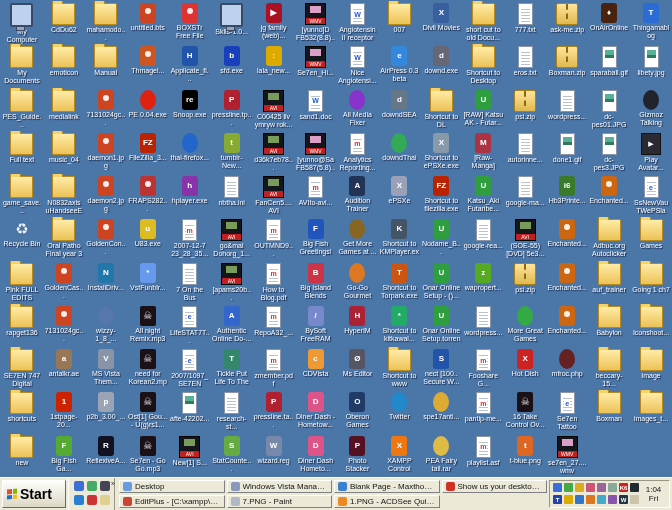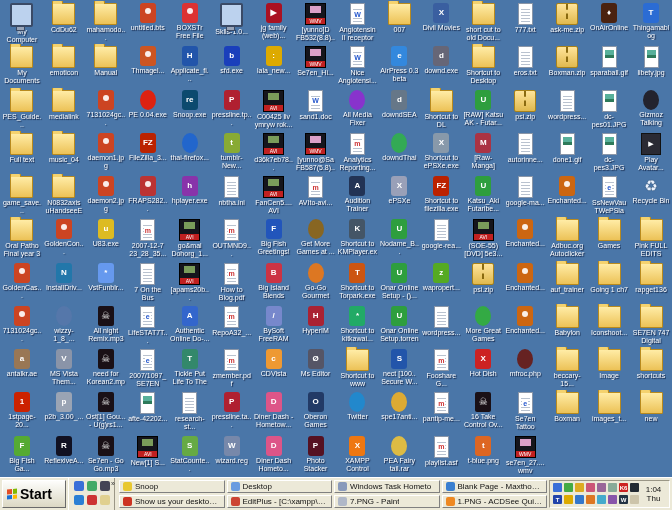--- a/index.html
+++ b/index.html
@@ -221,21 +221,21 @@
     </div>
     <div class="dicon">
       <span class="ic ic-cam" style="background: rgb(204, 68, 34);"></span>
       <span class="lbl">7131024gc...</span>
     </div>
     <div class="dicon">
       <span class="ic ic-ball" style="background: rgb(221, 34, 17);"></span>
       <span class="lbl">PE 0.04.exe</span>
     </div>
     <div class="dicon">
-      <span class="ic ic-sq" style="background: #0c4a6e;">
+      <span class="ic ic-sq" style="background: #000000;">
         <span class="g">re</span>
       </span>
       <span class="lbl">Snoop.exe</span>
     </div>
     <div class="dicon">
       <span class="ic ic-sq" style="background: rgb(176, 32, 48);">
         <span class="g">P</span>
       </span>
       <span class="lbl">pressline.tp...</span>
     </div>
@@ -423,20 +423,26 @@
     </div>
     <div class="dicon">
       <span class="ic ic-sq" style="background: rgb(46, 158, 62);">
         <span class="g">U</span>
       </span>
       <span class="lbl">Katsu_Aki Futaribe...</span>
     </div>
     <div class="dicon">
       <span class="ic ic-page"></span>
       <span class="lbl">google-ma...</span>
+    </div>
+    <div class="dicon">
+      <span class="ic ic-sq" style="background: rgb(58, 122, 42);">
+        <span class="g">i6</span>
+      </span>
+      <span class="lbl">Hb3Printe...</span>
     </div>
     <div class="dicon">
       <span class="ic ic-cam" style="background: rgb(204, 102, 17);"></span>
       <span class="lbl">Enchanted...</span>
     </div>
     <div class="dicon">
       <span class="ic ic-page">
         <span class="g" style="color: rgb(34, 85, 204);">e</span>
       </span>
       <span class="lbl">SsNewVau TWePSla</span>
@@ -935,30 +941,26 @@
     <span class="qic" style="background: rgb(58, 111, 216);"></span>
       <span class="qic" style="background: rgb(68, 170, 102);"></span>
       <span class="qic" style="background: rgb(68, 68, 85);"></span>
       <span class="qic" style="background: rgb(42, 127, 212);"></span>
       <span class="qic" style="background: rgb(204, 51, 51);"></span>
       <span class="qic" style="background: rgb(224, 208, 144);"></span>
       <span class="chev">»</span>
   </div>
   <div class="tasks" id="tasks">
       <div class="tbtn">
-        <span class="bic" style="background: rgb(232, 200, 48);"></span>
-        <span>Snoop</span>
-      </div>
-      <div class="tbtn">
         <span class="bic" style="background: rgb(106, 155, 224);"></span>
         <span>Desktop</span>
       </div>
       <div class="tbtn">
         <span class="bic" style="background: rgb(136, 153, 187);"></span>
-        <span>Windows Task Hometo</span>
+        <span>Windows Vista Manager</span>
       </div>
       <div class="tbtn">
         <span class="bic" style="background: rgb(58, 127, 208);"></span>
         <span>Blank Page - Maxthon 2 ...</span>
       </div>
       <div class="tbtn">
         <span class="bic" style="background: rgb(204, 51, 34);"></span>
         <span>Show us your desktop - ...</span>
       </div>
       <div class="tbtn">
@@ -988,16 +990,16 @@
         <span class="tic" style="background: rgb(221, 170, 0);"></span>
         <span class="tic" style="background: rgb(51, 119, 204);"></span>
         <span class="tic" style="background: rgb(221, 119, 34);"></span>
         <span class="tic" style="background: rgb(68, 170, 204);"></span>
         <span class="tic" style="background: rgb(136, 85, 170);"></span>
         <span class="tic" style="background: rgb(34, 51, 68);">W</span>
         <span class="tic" style="background: rgb(204, 196, 170);"></span>
       </div>
     <div class="clock">
       <div>1:04</div>
-      <div>Thu</div>
+      <div>Fri</div>
     </div>
   </div>
 </div>
 
 </body></html>

